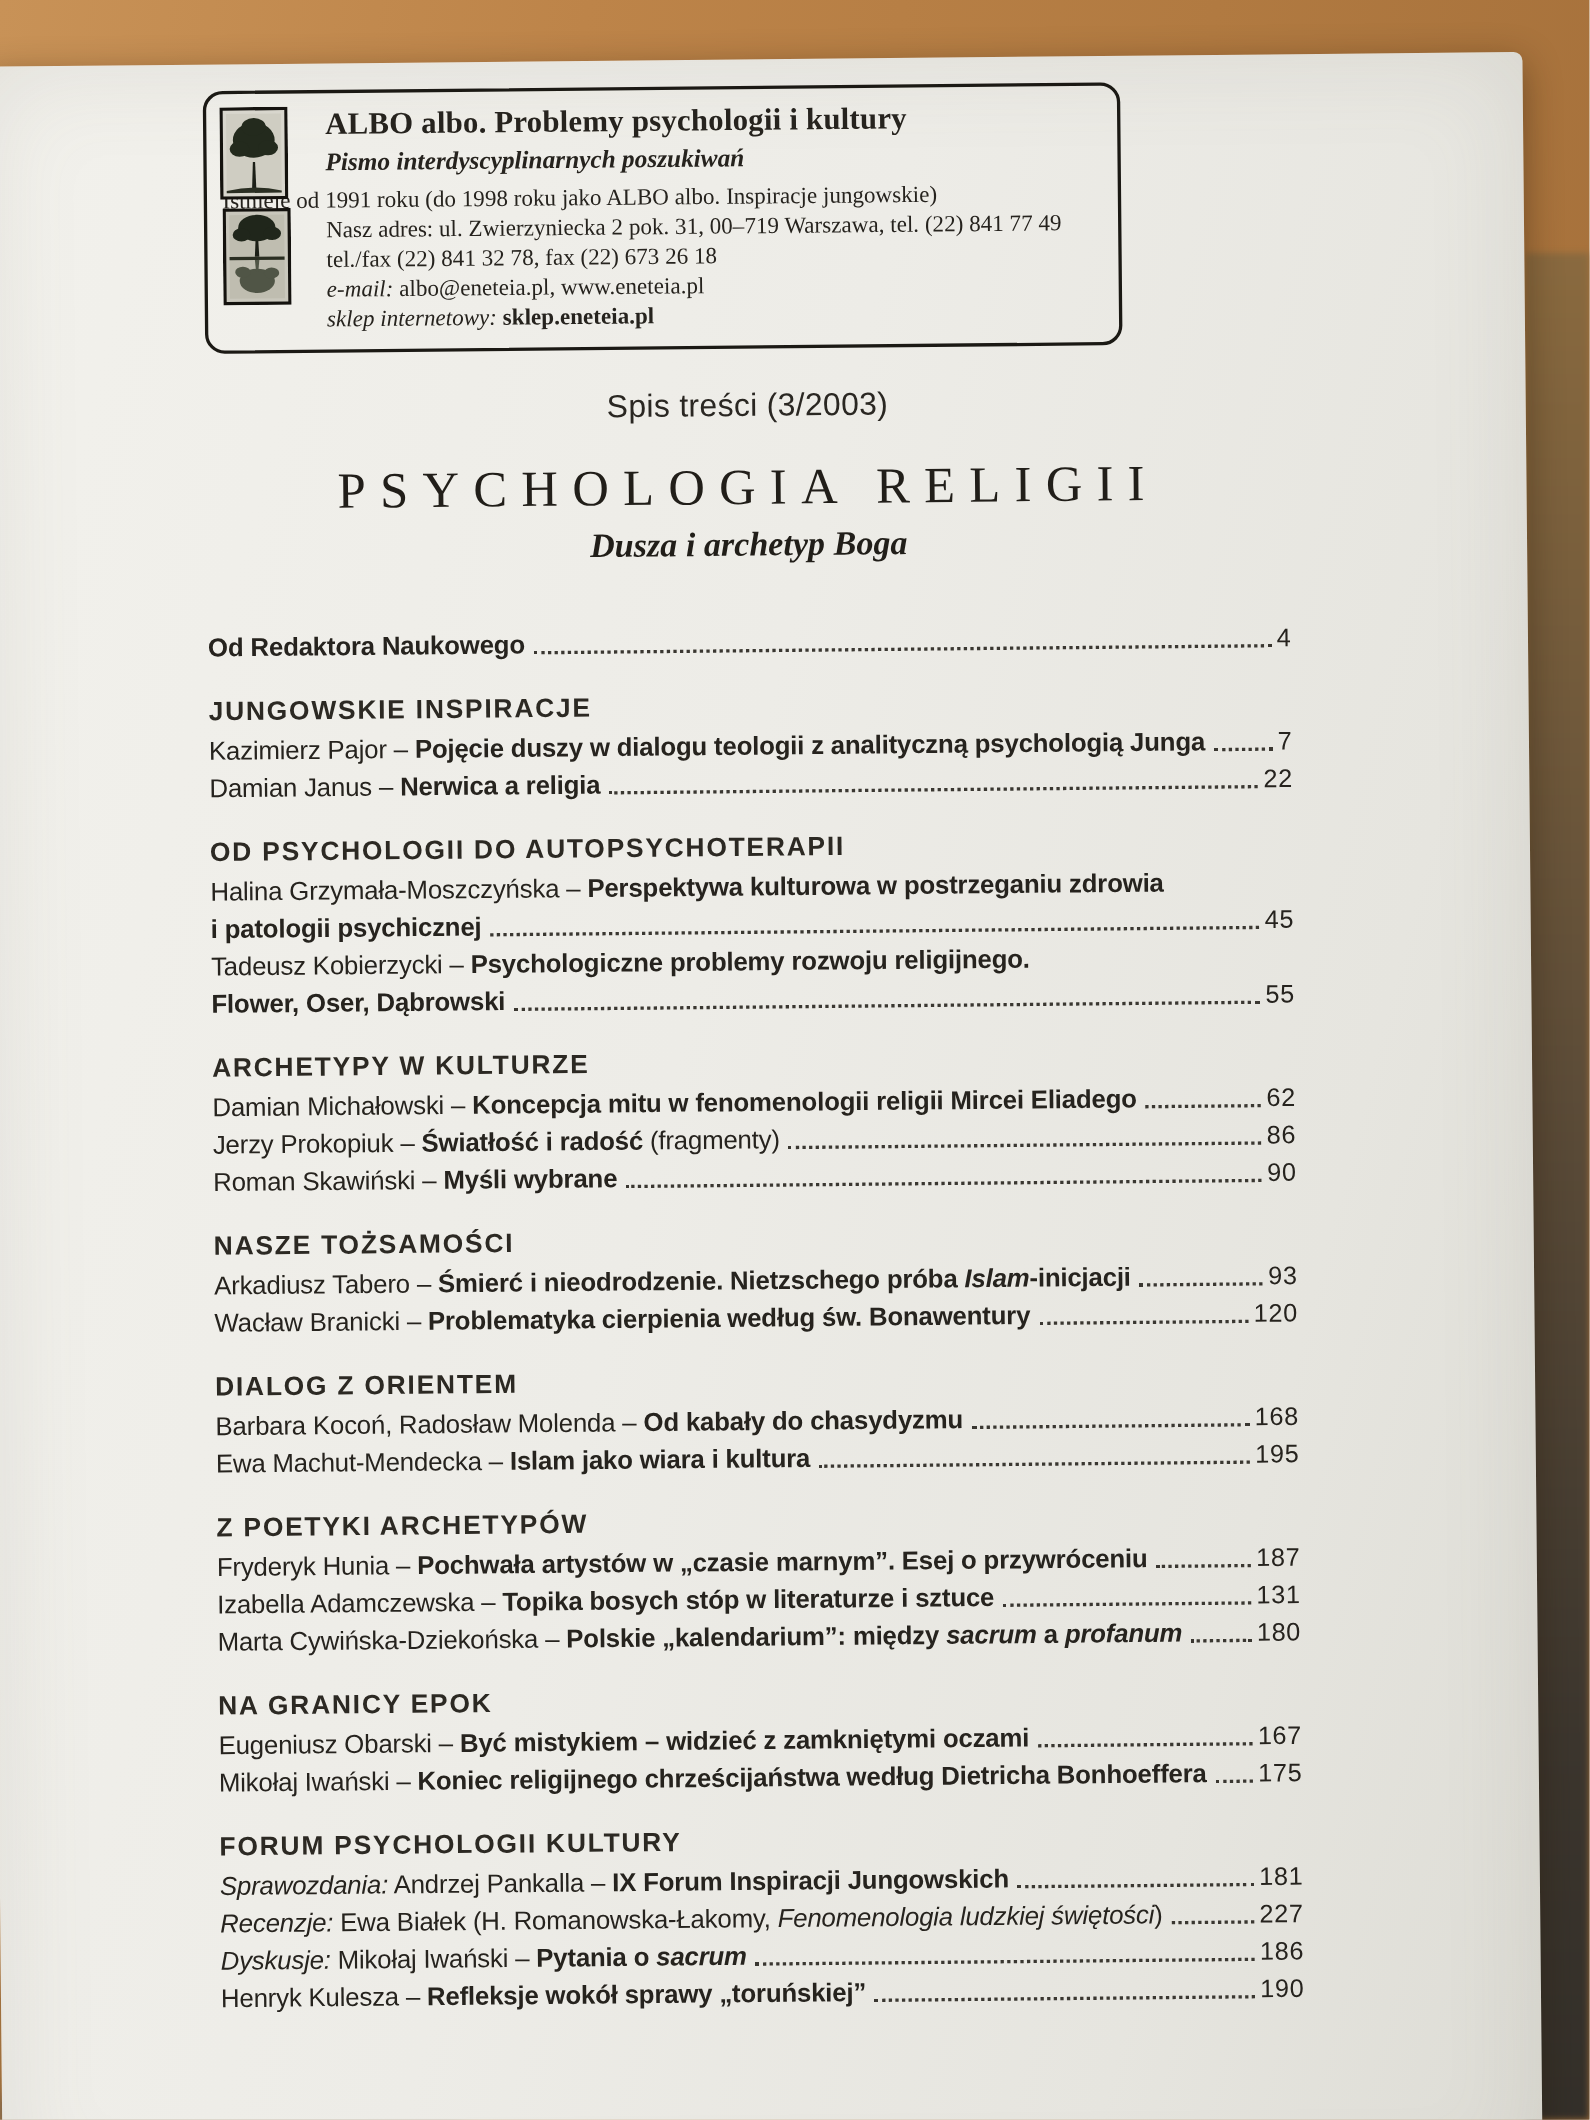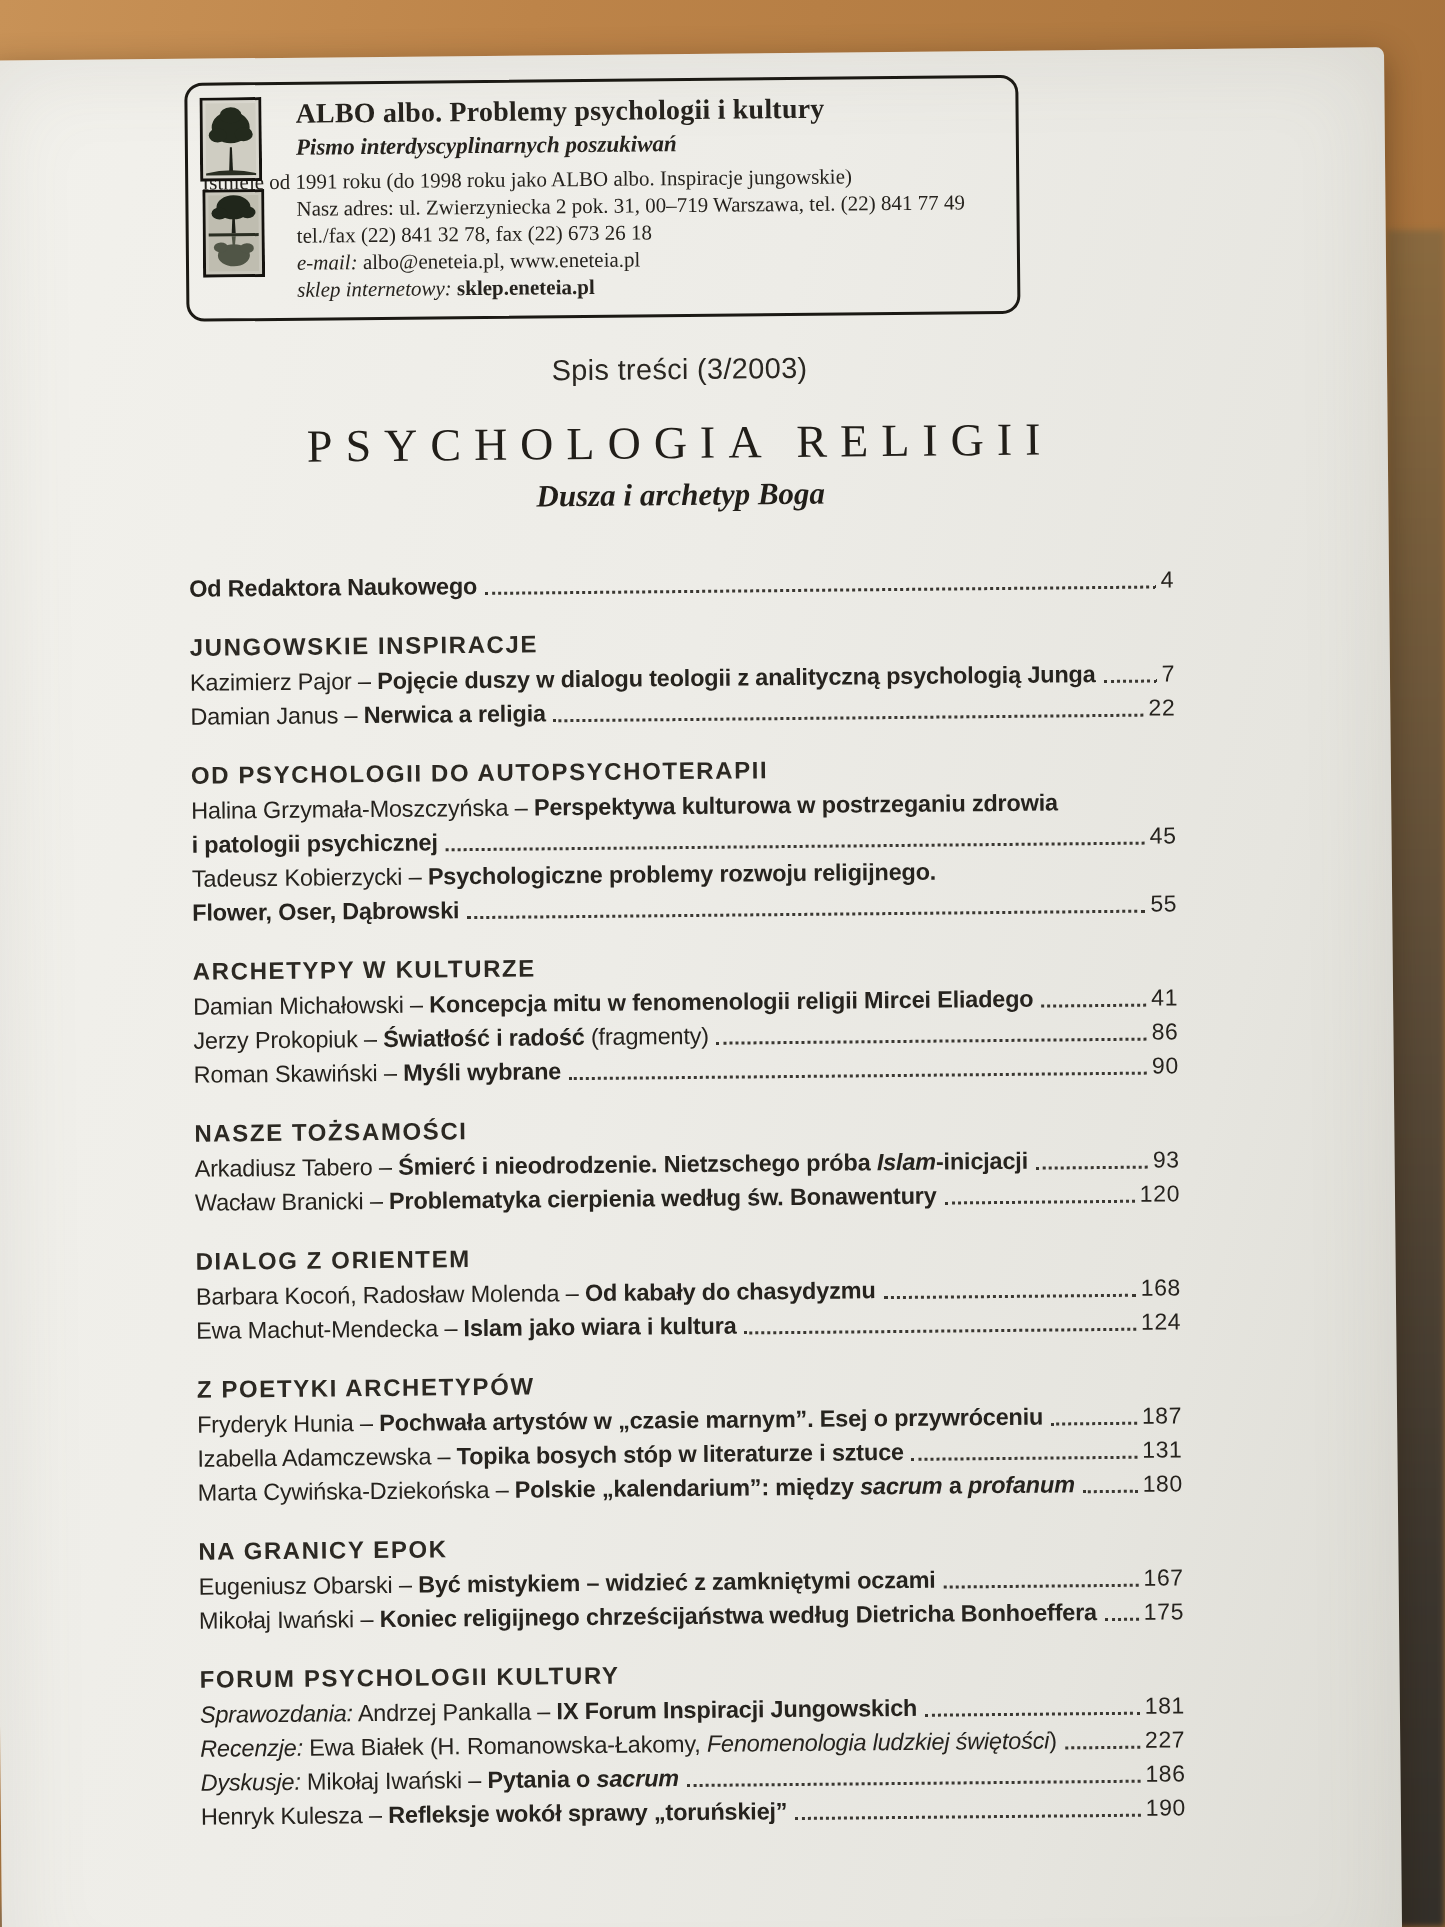--- a/index.html
+++ b/index.html
@@ -179,21 +179,21 @@
             <span class="toc-text"><span class="seg-b">Flower, Oser, Dąbrowski</span></span>
             <span class="leader"></span>
             <span class="pagenum">55</span>
           </div>
         </div>
         <div class="toc-section">
           <div class="toc-heading">ARCHETYPY W KULTURZE</div>
           <div class="toc-row">
             <span class="toc-text"><span class="seg-p">Damian Michałowski – </span><span class="seg-b">Koncepcja mitu w fenomenologii religii Mircei Eliadego</span></span>
             <span class="leader"></span>
-            <span class="pagenum">41</span>
+            <span class="pagenum">62</span>
           </div>
           <div class="toc-row">
             <span class="toc-text"><span class="seg-p">Jerzy Prokopiuk – </span><span class="seg-b">Światłość i radość</span><span class="seg-p"> (fragmenty)</span></span>
             <span class="leader"></span>
             <span class="pagenum">86</span>
           </div>
           <div class="toc-row">
             <span class="toc-text"><span class="seg-p">Roman Skawiński – </span><span class="seg-b">Myśli wybrane</span></span>
             <span class="leader"></span>
             <span class="pagenum">90</span>
@@ -215,21 +215,21 @@
         <div class="toc-section">
           <div class="toc-heading">DIALOG Z ORIENTEM</div>
           <div class="toc-row">
             <span class="toc-text"><span class="seg-p">Barbara Kocoń, Radosław Molenda – </span><span class="seg-b">Od kabały do chasydyzmu</span></span>
             <span class="leader"></span>
             <span class="pagenum">168</span>
           </div>
           <div class="toc-row">
             <span class="toc-text"><span class="seg-p">Ewa Machut-Mendecka – </span><span class="seg-b">Islam jako wiara i kultura</span></span>
             <span class="leader"></span>
-            <span class="pagenum">124</span>
+            <span class="pagenum">195</span>
           </div>
         </div>
         <div class="toc-section">
           <div class="toc-heading">Z POETYKI ARCHETYPÓW</div>
           <div class="toc-row">
             <span class="toc-text"><span class="seg-p">Fryderyk Hunia – </span><span class="seg-b">Pochwała artystów w „czasie marnym”. Esej o przywróceniu</span></span>
             <span class="leader"></span>
             <span class="pagenum">187</span>
           </div>
           <div class="toc-row">

